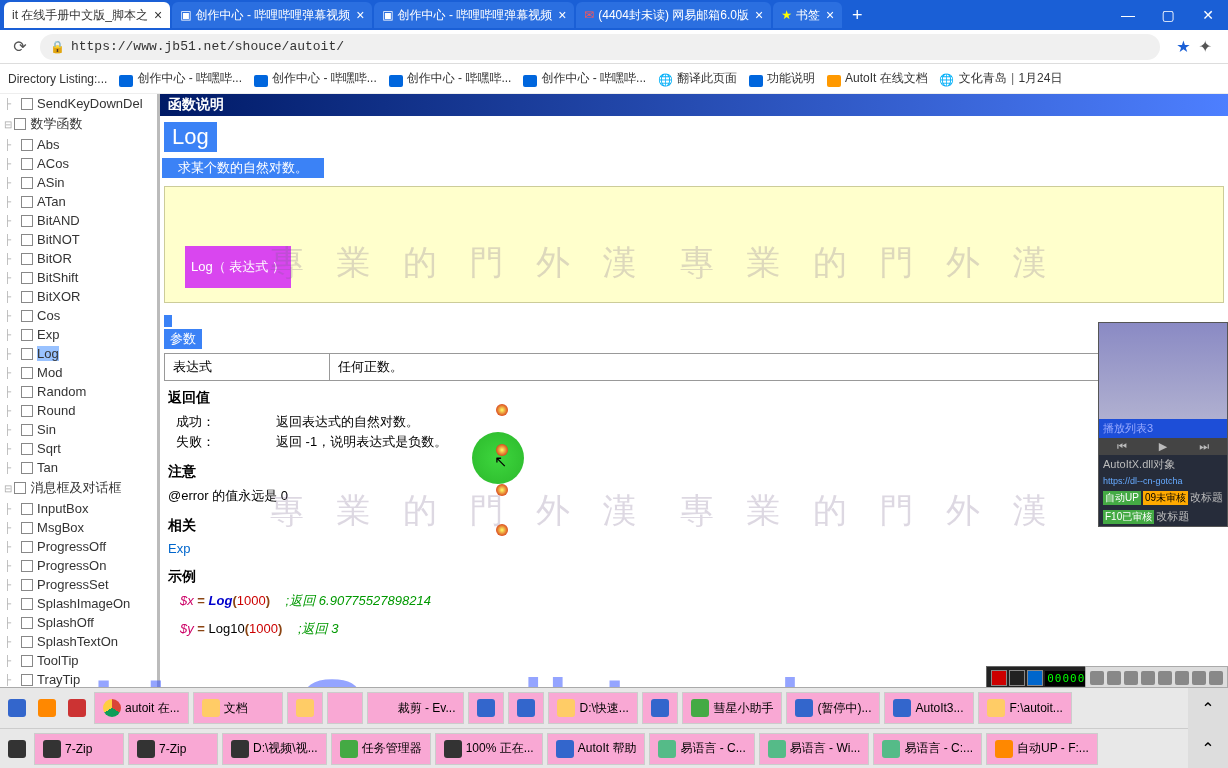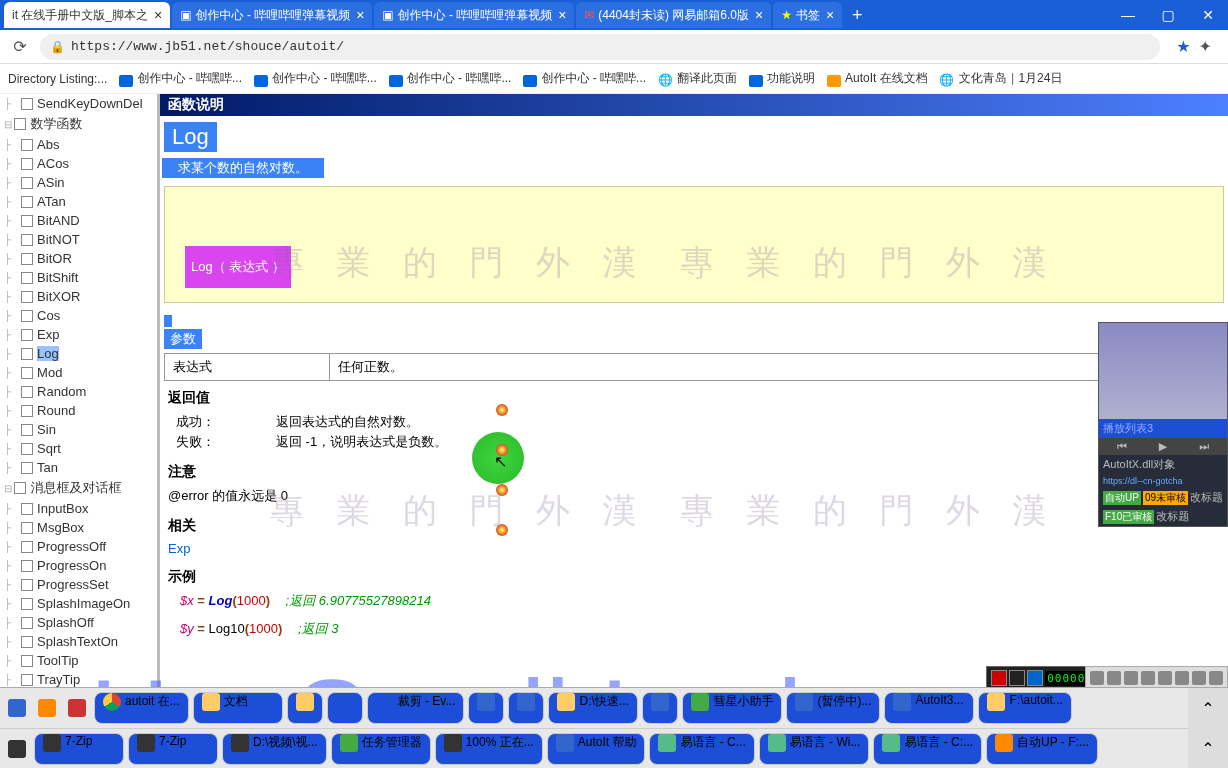--- a/index.html
+++ b/index.html
@@ -88,21 +88,21 @@
 .tool-tray { position: absolute; right: 128px; bottom: 78px; height: 24px; background: #222; border: 1px solid #666; display: flex; align-items: center; padding: 0 4px; gap: 2px; }
 .tool-tray .sq { width: 16px; height: 16px; border: 1px solid #888; }
 .tool-tray .red-sq { background: #c00; }
 .tool-tray .digits { background: #000; color: #0f0; font-family: monospace; font-size: 11px; padding: 1px 2px; letter-spacing: 1px; }
 .sys-tray { position: absolute; right: 0; bottom: 78px; height: 24px; display: flex; align-items: center; gap: 3px; padding: 0 4px; background: #ddd; border: 1px solid #aaa; }
 .sys-tray .ico { width: 14px; height: 14px; background: #888; border-radius: 2px; }
 
 .taskbar { position: absolute; bottom: 0; left: 0; right: 0; background: #e8e8e8; border-top: 1px solid #aaa; }
 .taskbar-row { height: 40px; display: flex; align-items: center; padding: 0 4px; gap: 4px; overflow: hidden; }
 .taskbar-row.r2 { height: 40px; border-top: 1px solid #ccc; }
-.tb-item { height: 32px; display: flex; gap: 4px; padding: 0 8px; font-size: 12px; background: #1d4ed8; border: 1px solid #ccc; border-radius: 8px; white-space: nowrap; min-width: 90px; }
+.tb-item { height: 32px; display: flex; align-items: center; gap: 4px; padding: 0 8px; font-size: 12px; background: #f9a8d4; border: 1px solid #ccc; border-radius: 0; white-space: nowrap; min-width: 90px; }
 .tb-ico { width: 18px; height: 18px; border-radius: 3px; display: inline-flex; align-items: center; justify-content: center; font-size: 11px; }
 .ico-7z { background: #333; color: #fff; }
 .ico-chrome { background: conic-gradient(#db4437 0 120deg, #0f9d58 120deg 240deg, #ffcd40 240deg 360deg); border-radius: 50%; }
 .ico-folder { background: #fc6; }
 .ico-hourglass { color: #b80; }
 .ico-scissors { color: #933; }
 .ico-blue { background: #36c; }
 .ico-green { background: #4a4; }
 .ico-orange { background: #f80; }
 .ico-red { background: #c33; }

